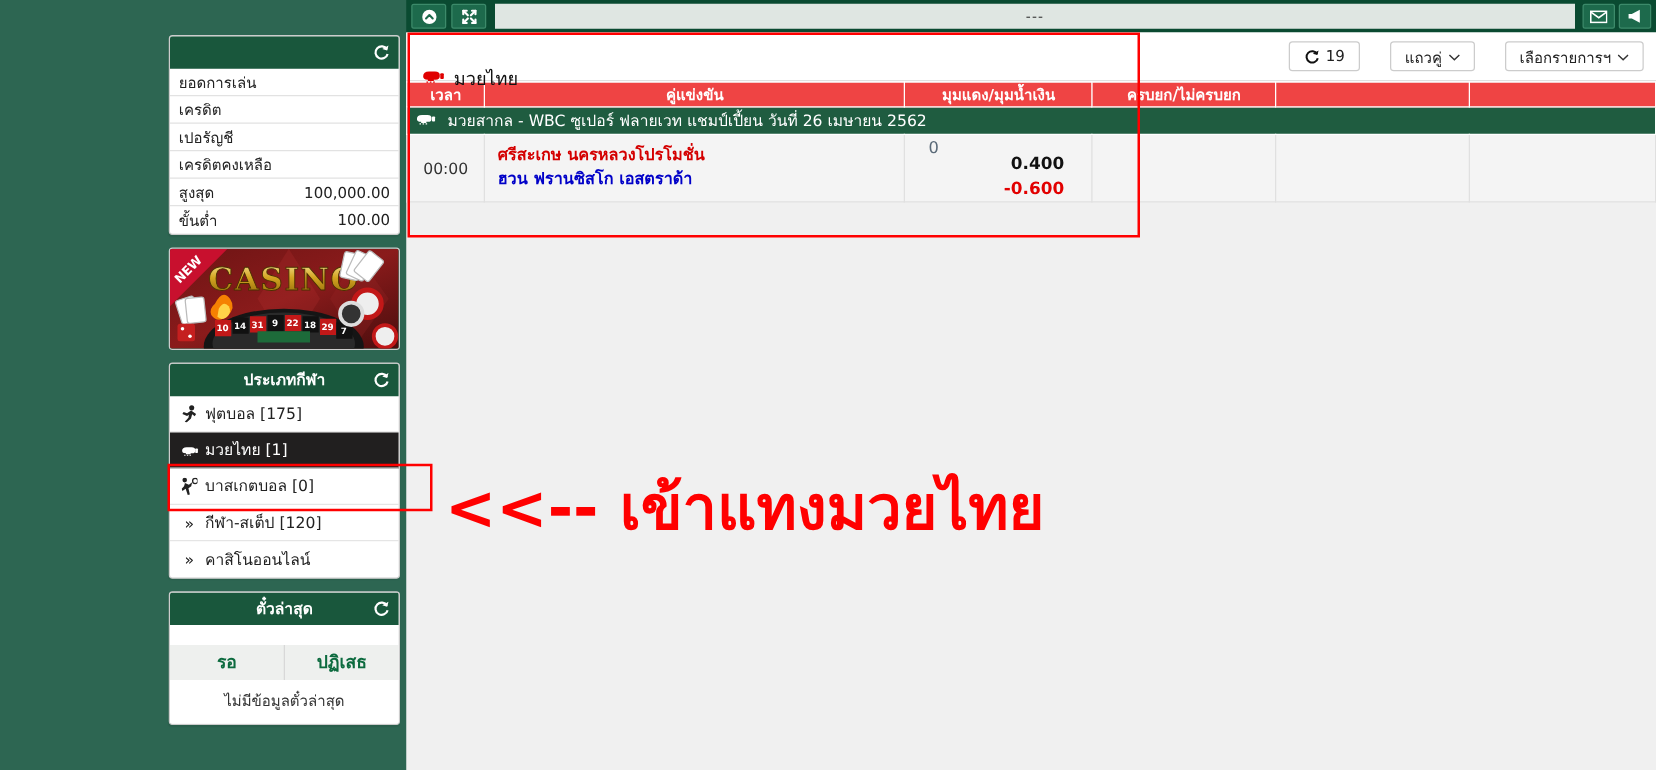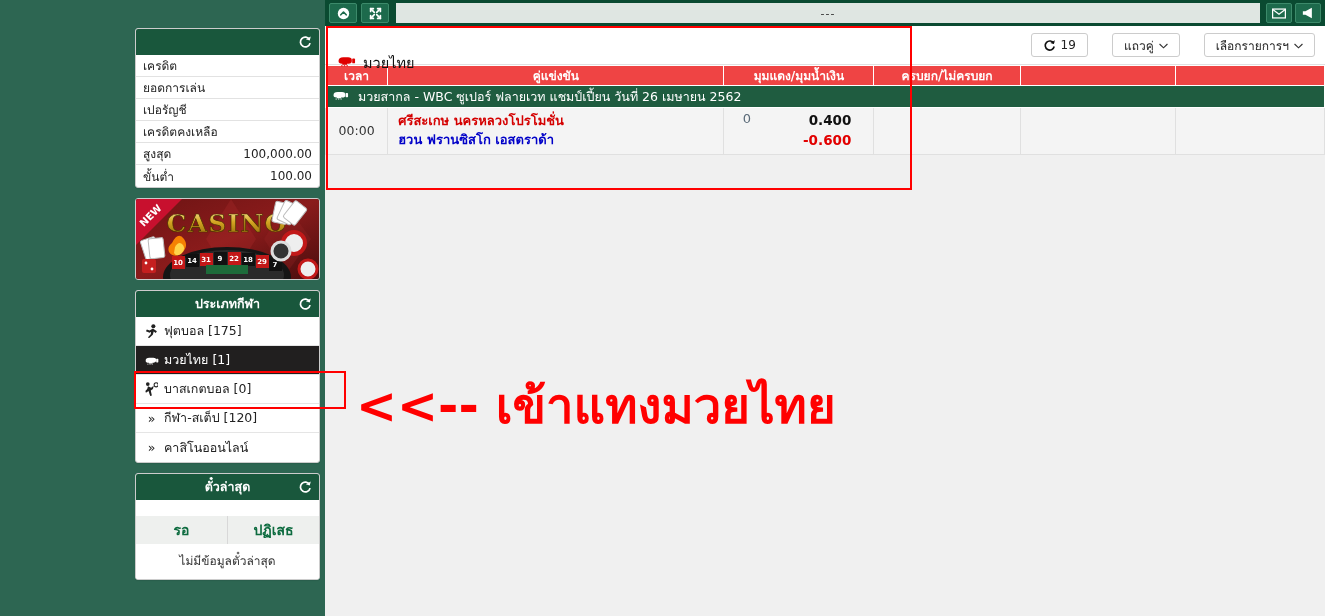--- a/index.html
+++ b/index.html
@@ -187,25 +187,25 @@
         <span></span>
         <span class="refresh">
           <svg width="14" height="14" viewBox="0 0 16 16">
             <path d="M13.2 5.2a5.6 5.6 0 1 0 .6 4.1" fill="none" stroke="#fff" stroke-width="2"></path>
             <path d="M14.6 1.6 L13.4 6.2 L8.9 4.9 Z" fill="#fff"></path>
           </svg>
         </span>
       </div>
       <div>
         <div class="bal-row">
+          <span>ยอดการเล่น</span>
+          <span class="bal-val"></span>
+        </div>
+        <div class="bal-row">
           <span>เครดิต</span>
-          <span class="bal-val"></span>
-        </div>
-        <div class="bal-row">
-          <span>ยอดการเล่น</span>
           <span class="bal-val"></span>
         </div>
         <div class="bal-row">
           <span>เปอรัญชี</span>
           <span class="bal-val"></span>
         </div>
         <div class="bal-row">
           <span>เครดิตคงเหลือ</span>
           <span class="bal-val"></span>
         </div>
@@ -441,21 +441,21 @@
           <td class="time-cell">00:00</td>
           <td>
             <div class="teams">
               <div class="team-home">ศรีสะเกษ นครหลวงโปรโมชั่น</div>
               <div class="team-away">ฮวน ฟรานซิสโก เอสตราด้า</div>
             </div>
           </td>
           <td class="score-cell">
             <div style="display:flex;align-items:flex-start;height:100%;">
               <div style="flex:0 0 45px;padding-top:3px;">0</div>
-              <div class="odds-cell" style="flex:1;padding-top:3px;">
+              <div class="odds-cell" style="flex:1;padding-top:14px;">
                 <div class="odds-pos">0.400</div>
                 <div class="odds-neg">-0.600</div>
               </div>
             </div>
           </td>
           <td></td>
           <td></td>
           <td></td>
         </tr>
       </tbody>

